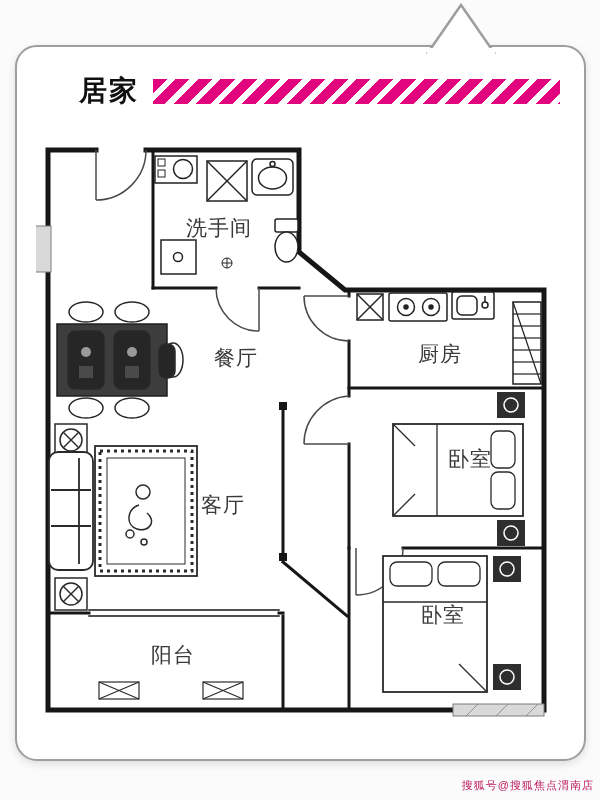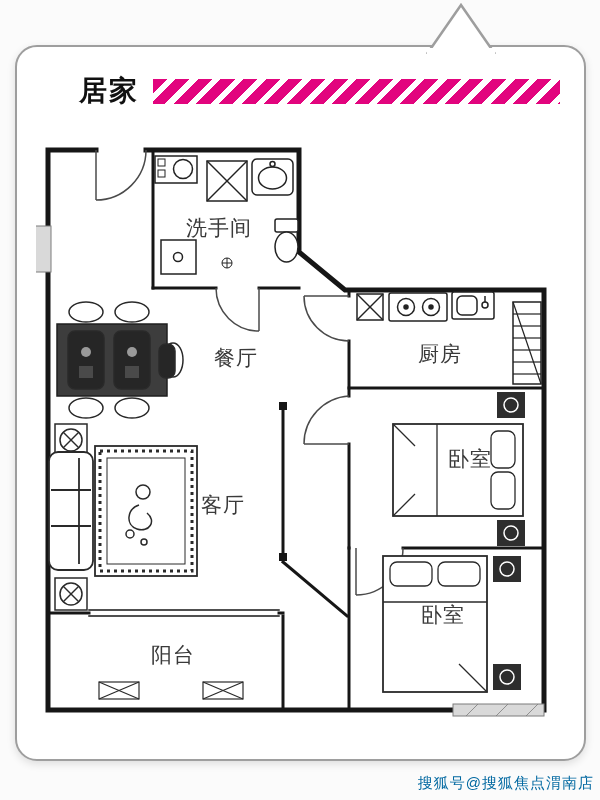--- a/index.html
+++ b/index.html
@@ -24,21 +24,21 @@
   }
   .title { font-size:28px; font-weight:bold; color:#101010; letter-spacing:2px; white-space:nowrap; }
   .stripes {
     flex:1; height:25px; margin-left:14px;
     background:repeating-linear-gradient(135deg,#e2047e 0 10px,#ffffff 10px 16px);
   }
   .plan { position:absolute; left:19px; top:88px; width:522px; height:592px; }
   .plan svg { width:100%; height:100%; }
   .watermark {
     position:absolute; right:6px; bottom:7px;
-    font-size:15px; color:#0369a1; letter-spacing:1px;
+    font-size:11px; color:#be185d; letter-spacing:1px;
   }
   text.room-label {
     font-size:21px; fill:#3a3a3a; letter-spacing:1px;
     font-family:"DejaVu Sans",sans-serif;
   }
 </style>
 </head>
 <body>
 
 <div class="card">

